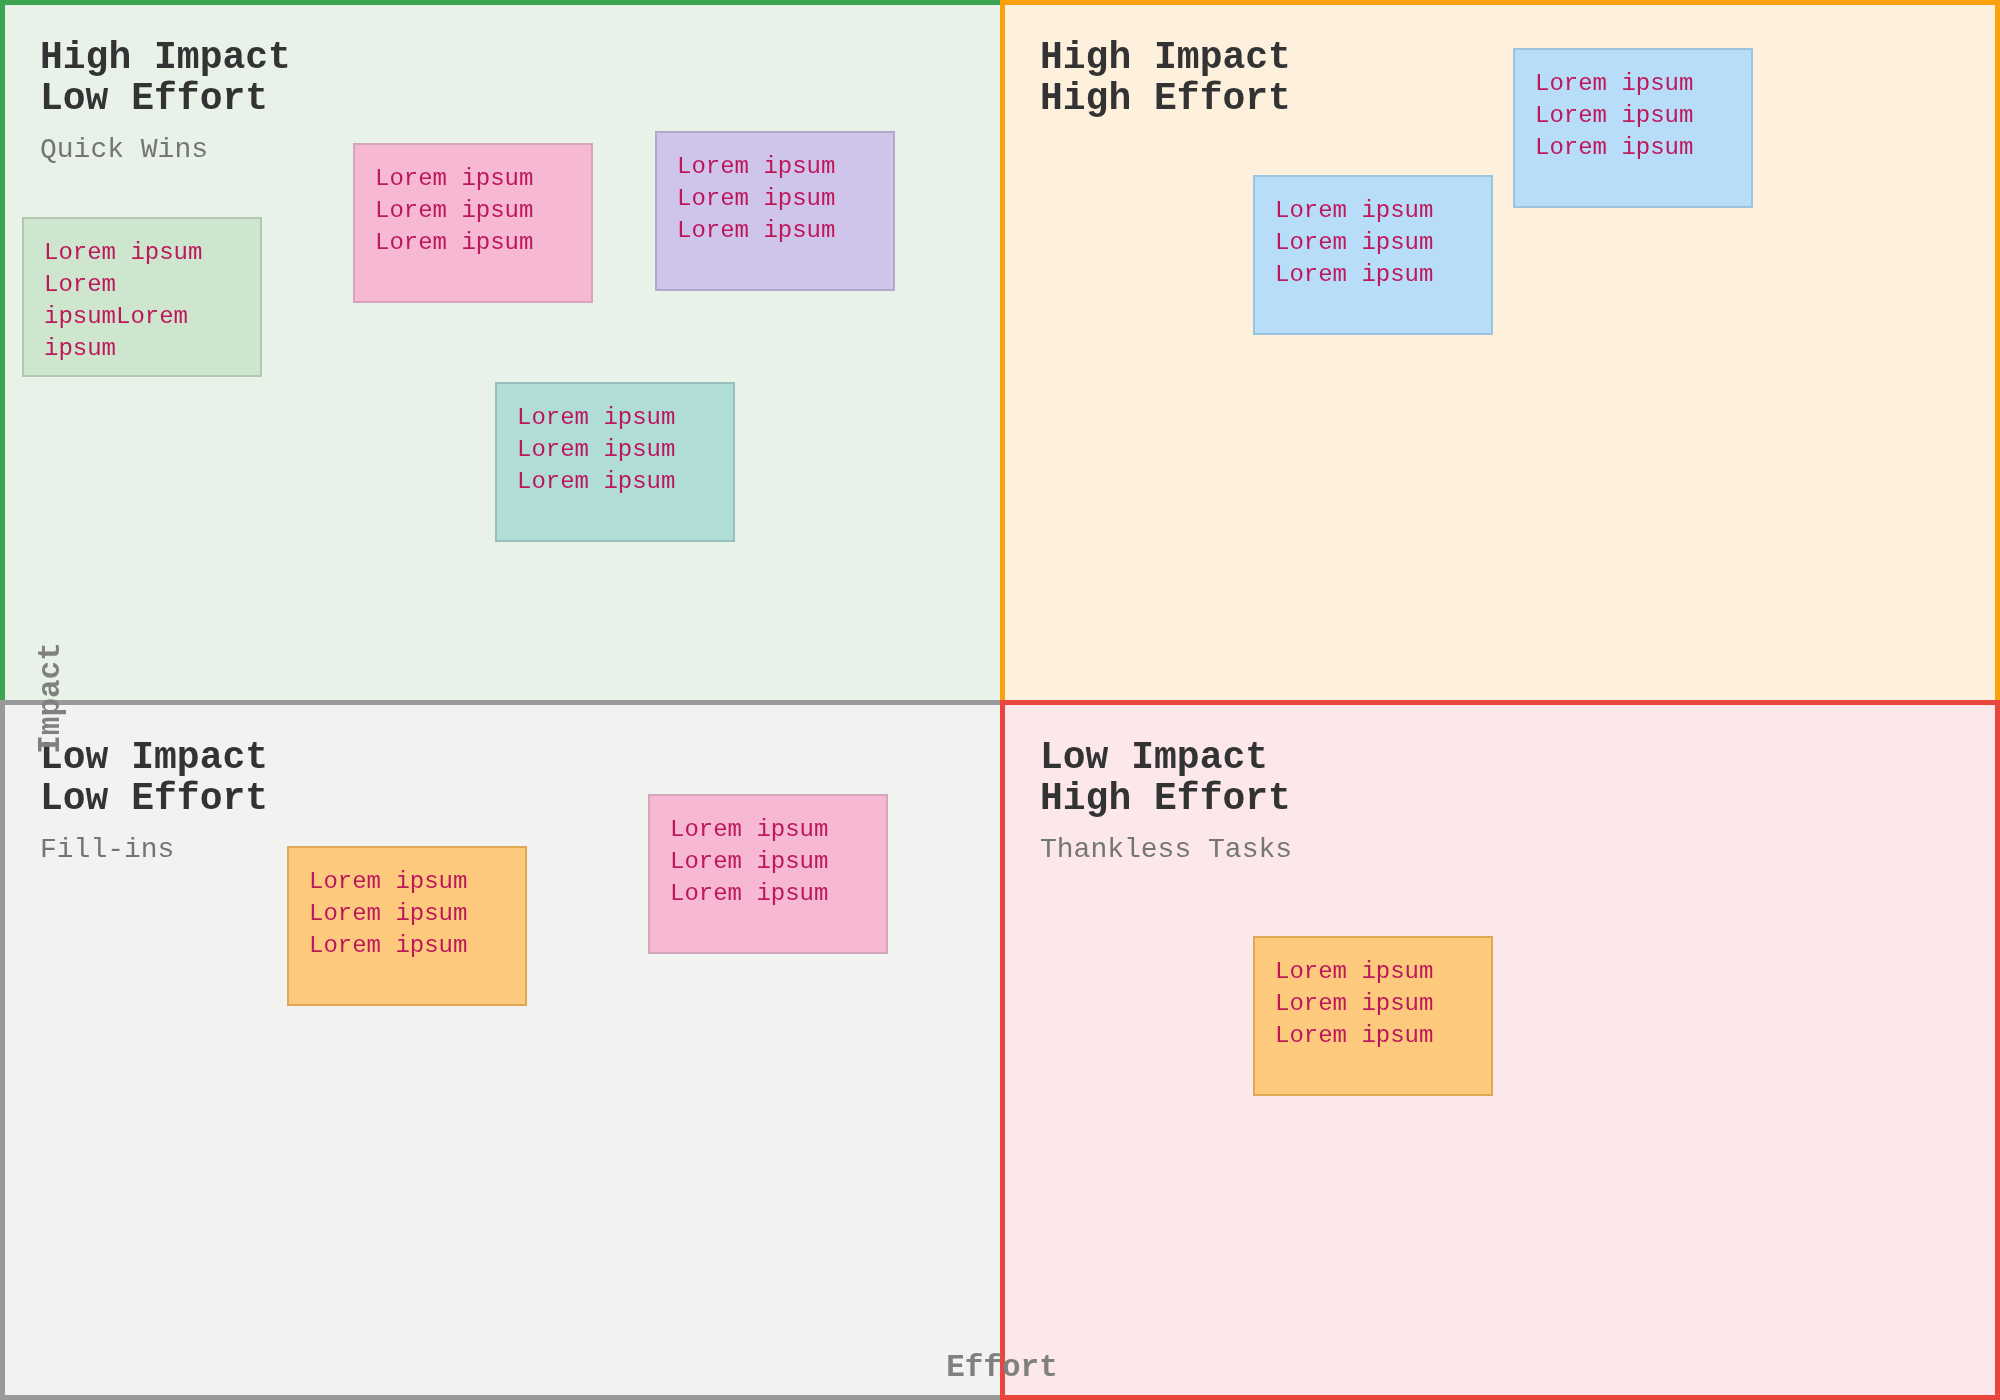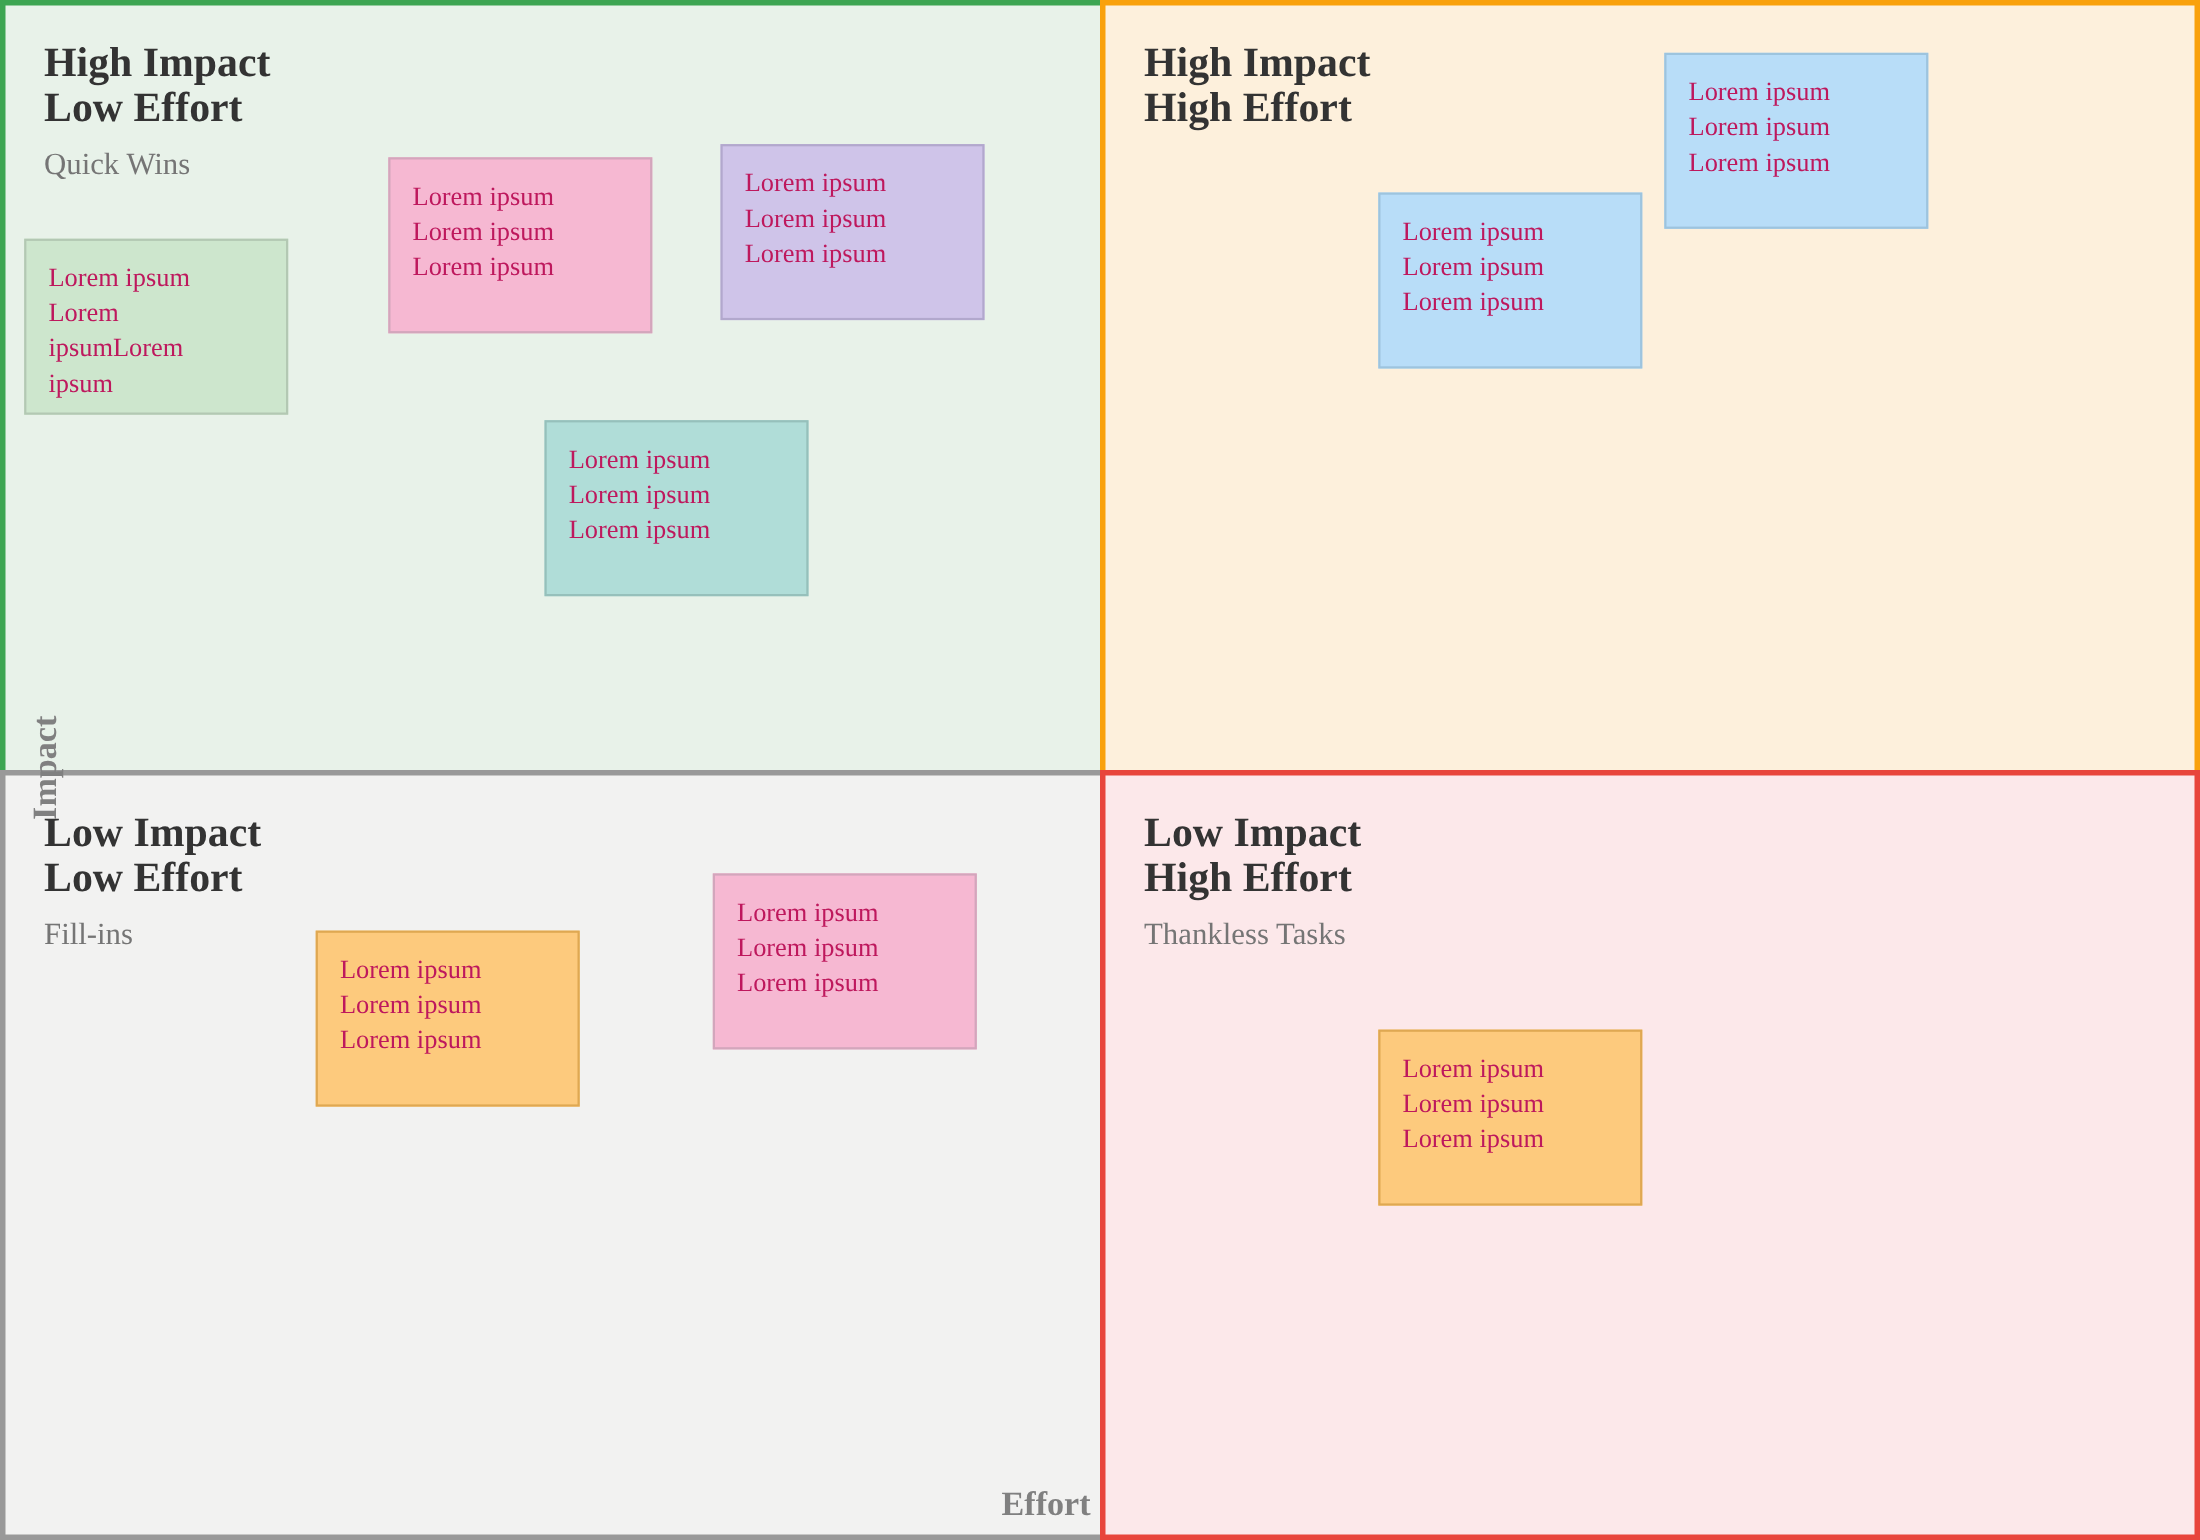--- a/index.html
+++ b/index.html
@@ -1,20 +1,20 @@
 <!DOCTYPE html>
 <html><head>
 <meta charset="utf-8">
 <style>
   html, body { margin: 0; padding: 0; background: #ffffff; }
   .matrix {
     position: relative;
     width: 2000px;
     height: 1400px;
-    font-family: Liberation Serif, serif;
+    font-family: Liberation Mono, monospace;
     overflow: hidden;
     background: #fff;
   }
   .quadrant {
     position: absolute;
     width: 1000px;
     height: 700px;
     box-sizing: border-box;
     padding: 32px 30px 0 35px;
   }
@@ -83,21 +83,21 @@
     color: #808080;
   }
   .axis-impact {
     left: 12px;
     top: 698px;
     transform: translateY(-50%) rotate(-90deg) translateY(-50%);
     transform-origin: center;
     white-space: nowrap;
   }
   .axis-effort {
-    left: 951px;
+    left: 1002px;
     top: 1385px;
     transform: translate(-50%, -100%);
     white-space: nowrap;
   }
 </style>
 </head>
 <body>
 
 <div class="matrix">
 

